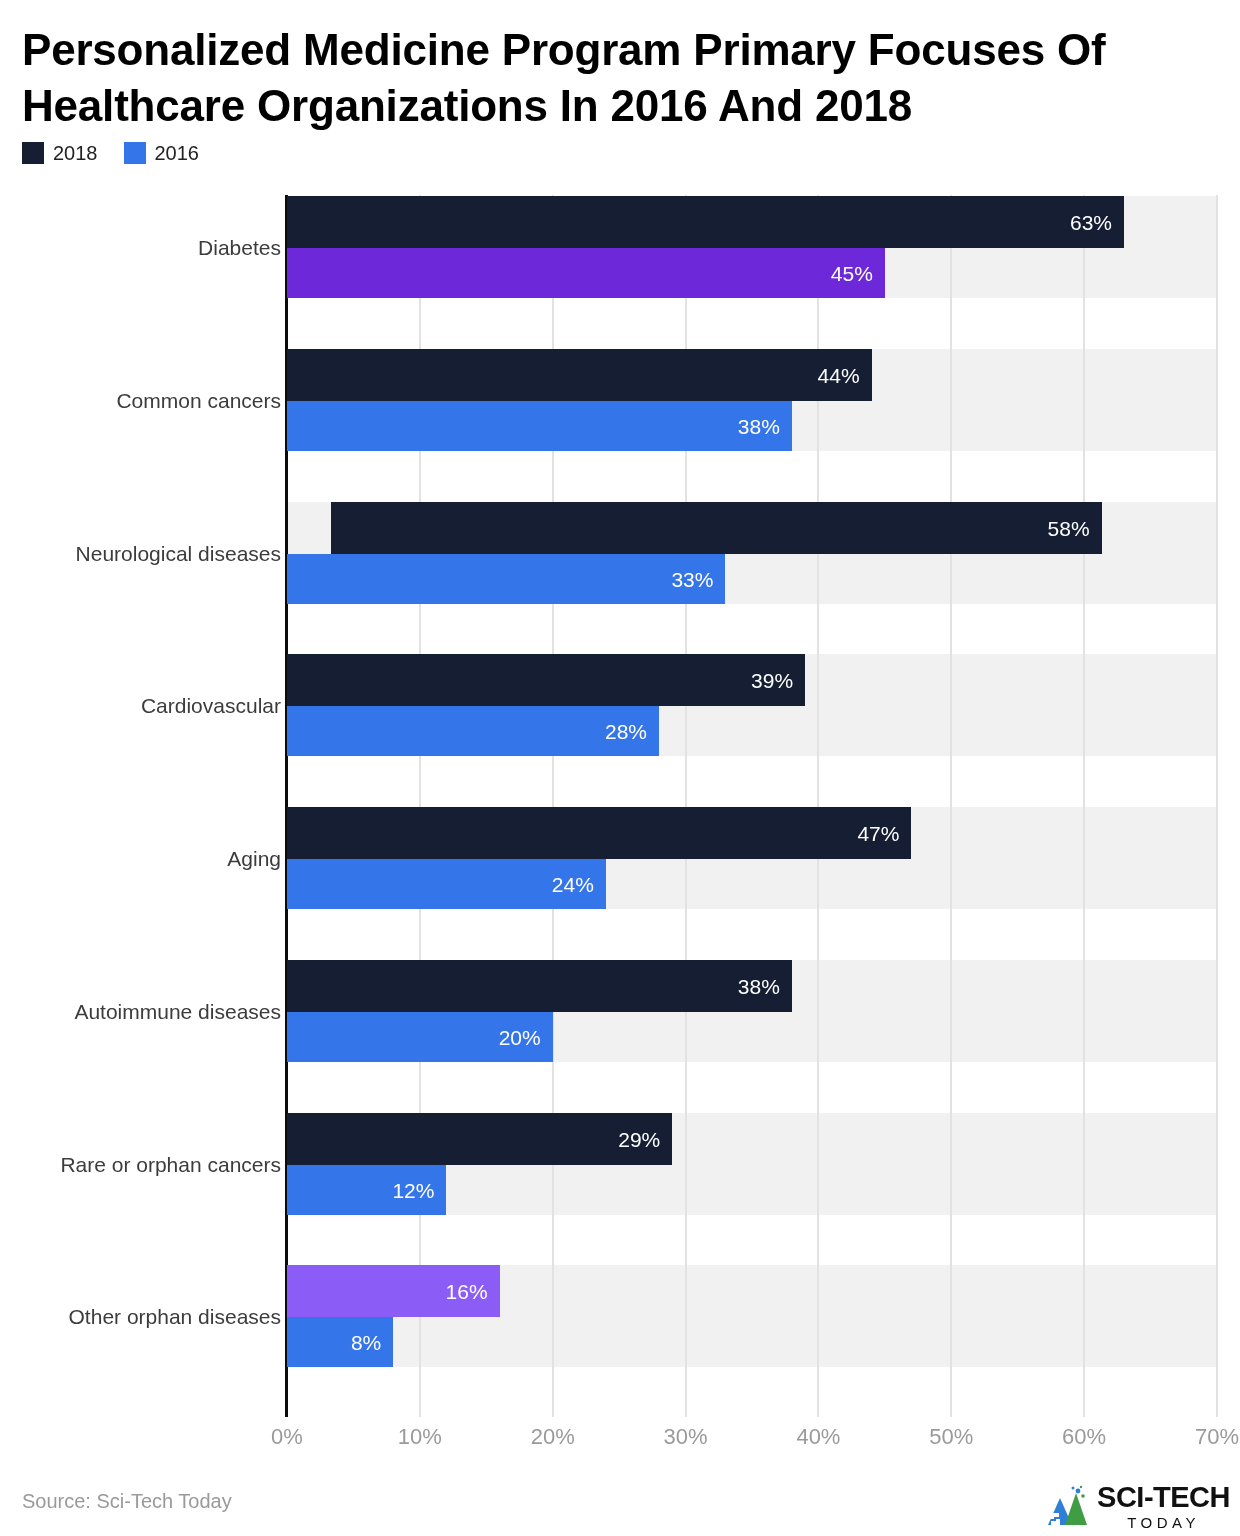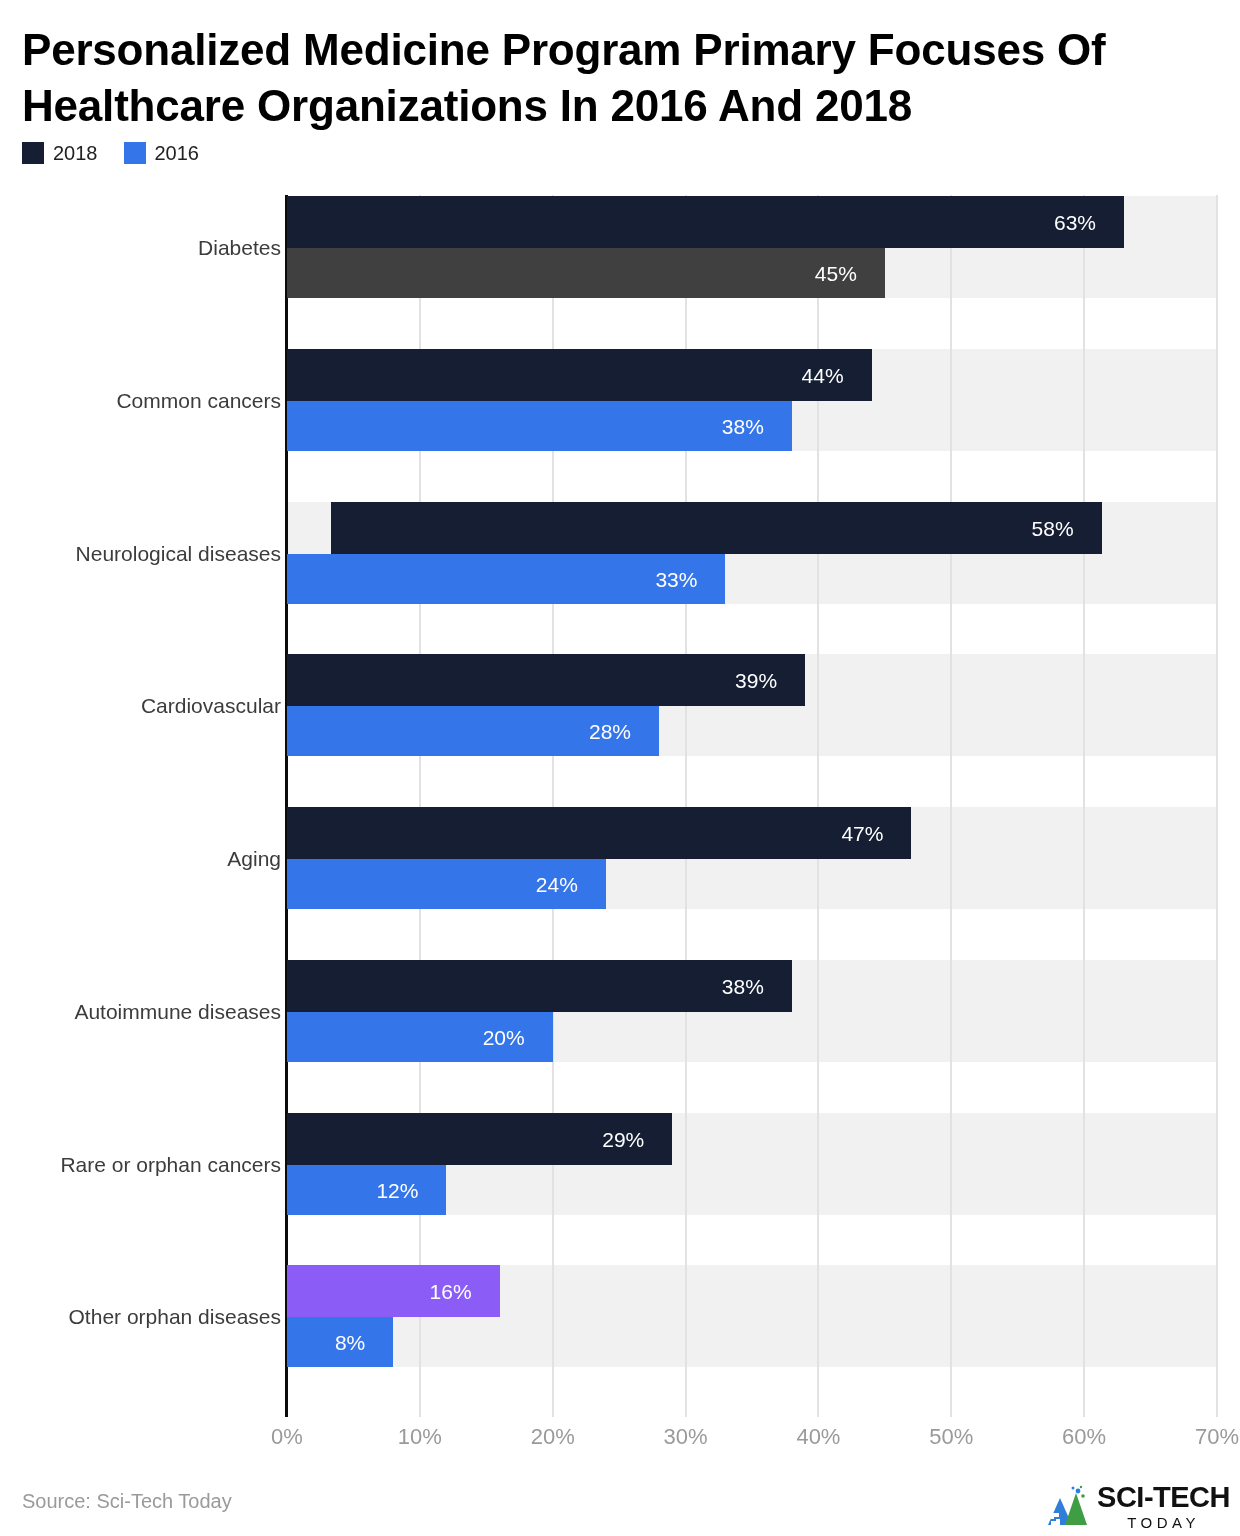--- a/index.html
+++ b/index.html
@@ -124,21 +124,21 @@
     position: absolute;
     left: 0;
     display: flex;
     align-items: center;
     justify-content: flex-end;
   }
   .bar-label {
     color: #ffffff;
     font-size: 21px;
     font-family: "Liberation Sans", sans-serif;
-    padding-right: 28px;
+    padding-right: 12px;
     white-space: nowrap;
     line-height: 1;
   }
 
   
   #xaxis {
     position: absolute;
     left: 287px;
     top: 1424px;
     width: 930px;
@@ -239,21 +239,21 @@
         <div class="gridline" style="left: 131.857px;"></div>
         <div class="gridline" style="left: 264.714px;"></div>
         <div class="gridline" style="left: 397.571px;"></div>
         <div class="gridline" style="left: 530.429px;"></div>
         <div class="gridline" style="left: 663.286px;"></div>
         <div class="gridline" style="left: 796.143px;"></div>
         <div class="gridline" style="left: 929px;"></div>
         <div class="bar" style="top: 1px; height: 52px; width: 837px; background: rgb(21, 30, 50);">
           <span class="bar-label">63%</span>
         </div>
-        <div class="bar" style="top: 53px; height: 50px; width: 597.857px; background: #404040;">
+        <div class="bar" style="top: 53px; height: 50px; width: 597.857px; background: #6d28d9;">
           <span class="bar-label">45%</span>
         </div>
         <div class="bar" style="top: 154px; height: 52px; width: 584.571px; background: rgb(21, 30, 50);">
           <span class="bar-label">44%</span>
         </div>
         <div class="bar" style="top: 206px; height: 50px; width: 504.857px; background: rgb(53, 117, 234);">
           <span class="bar-label">38%</span>
         </div>
         <div class="bar" style="top: 307px; height: 52px; width: 770.571px; background: rgb(21, 30, 50); margin-left: 44px;">
           <span class="bar-label">58%</span>

